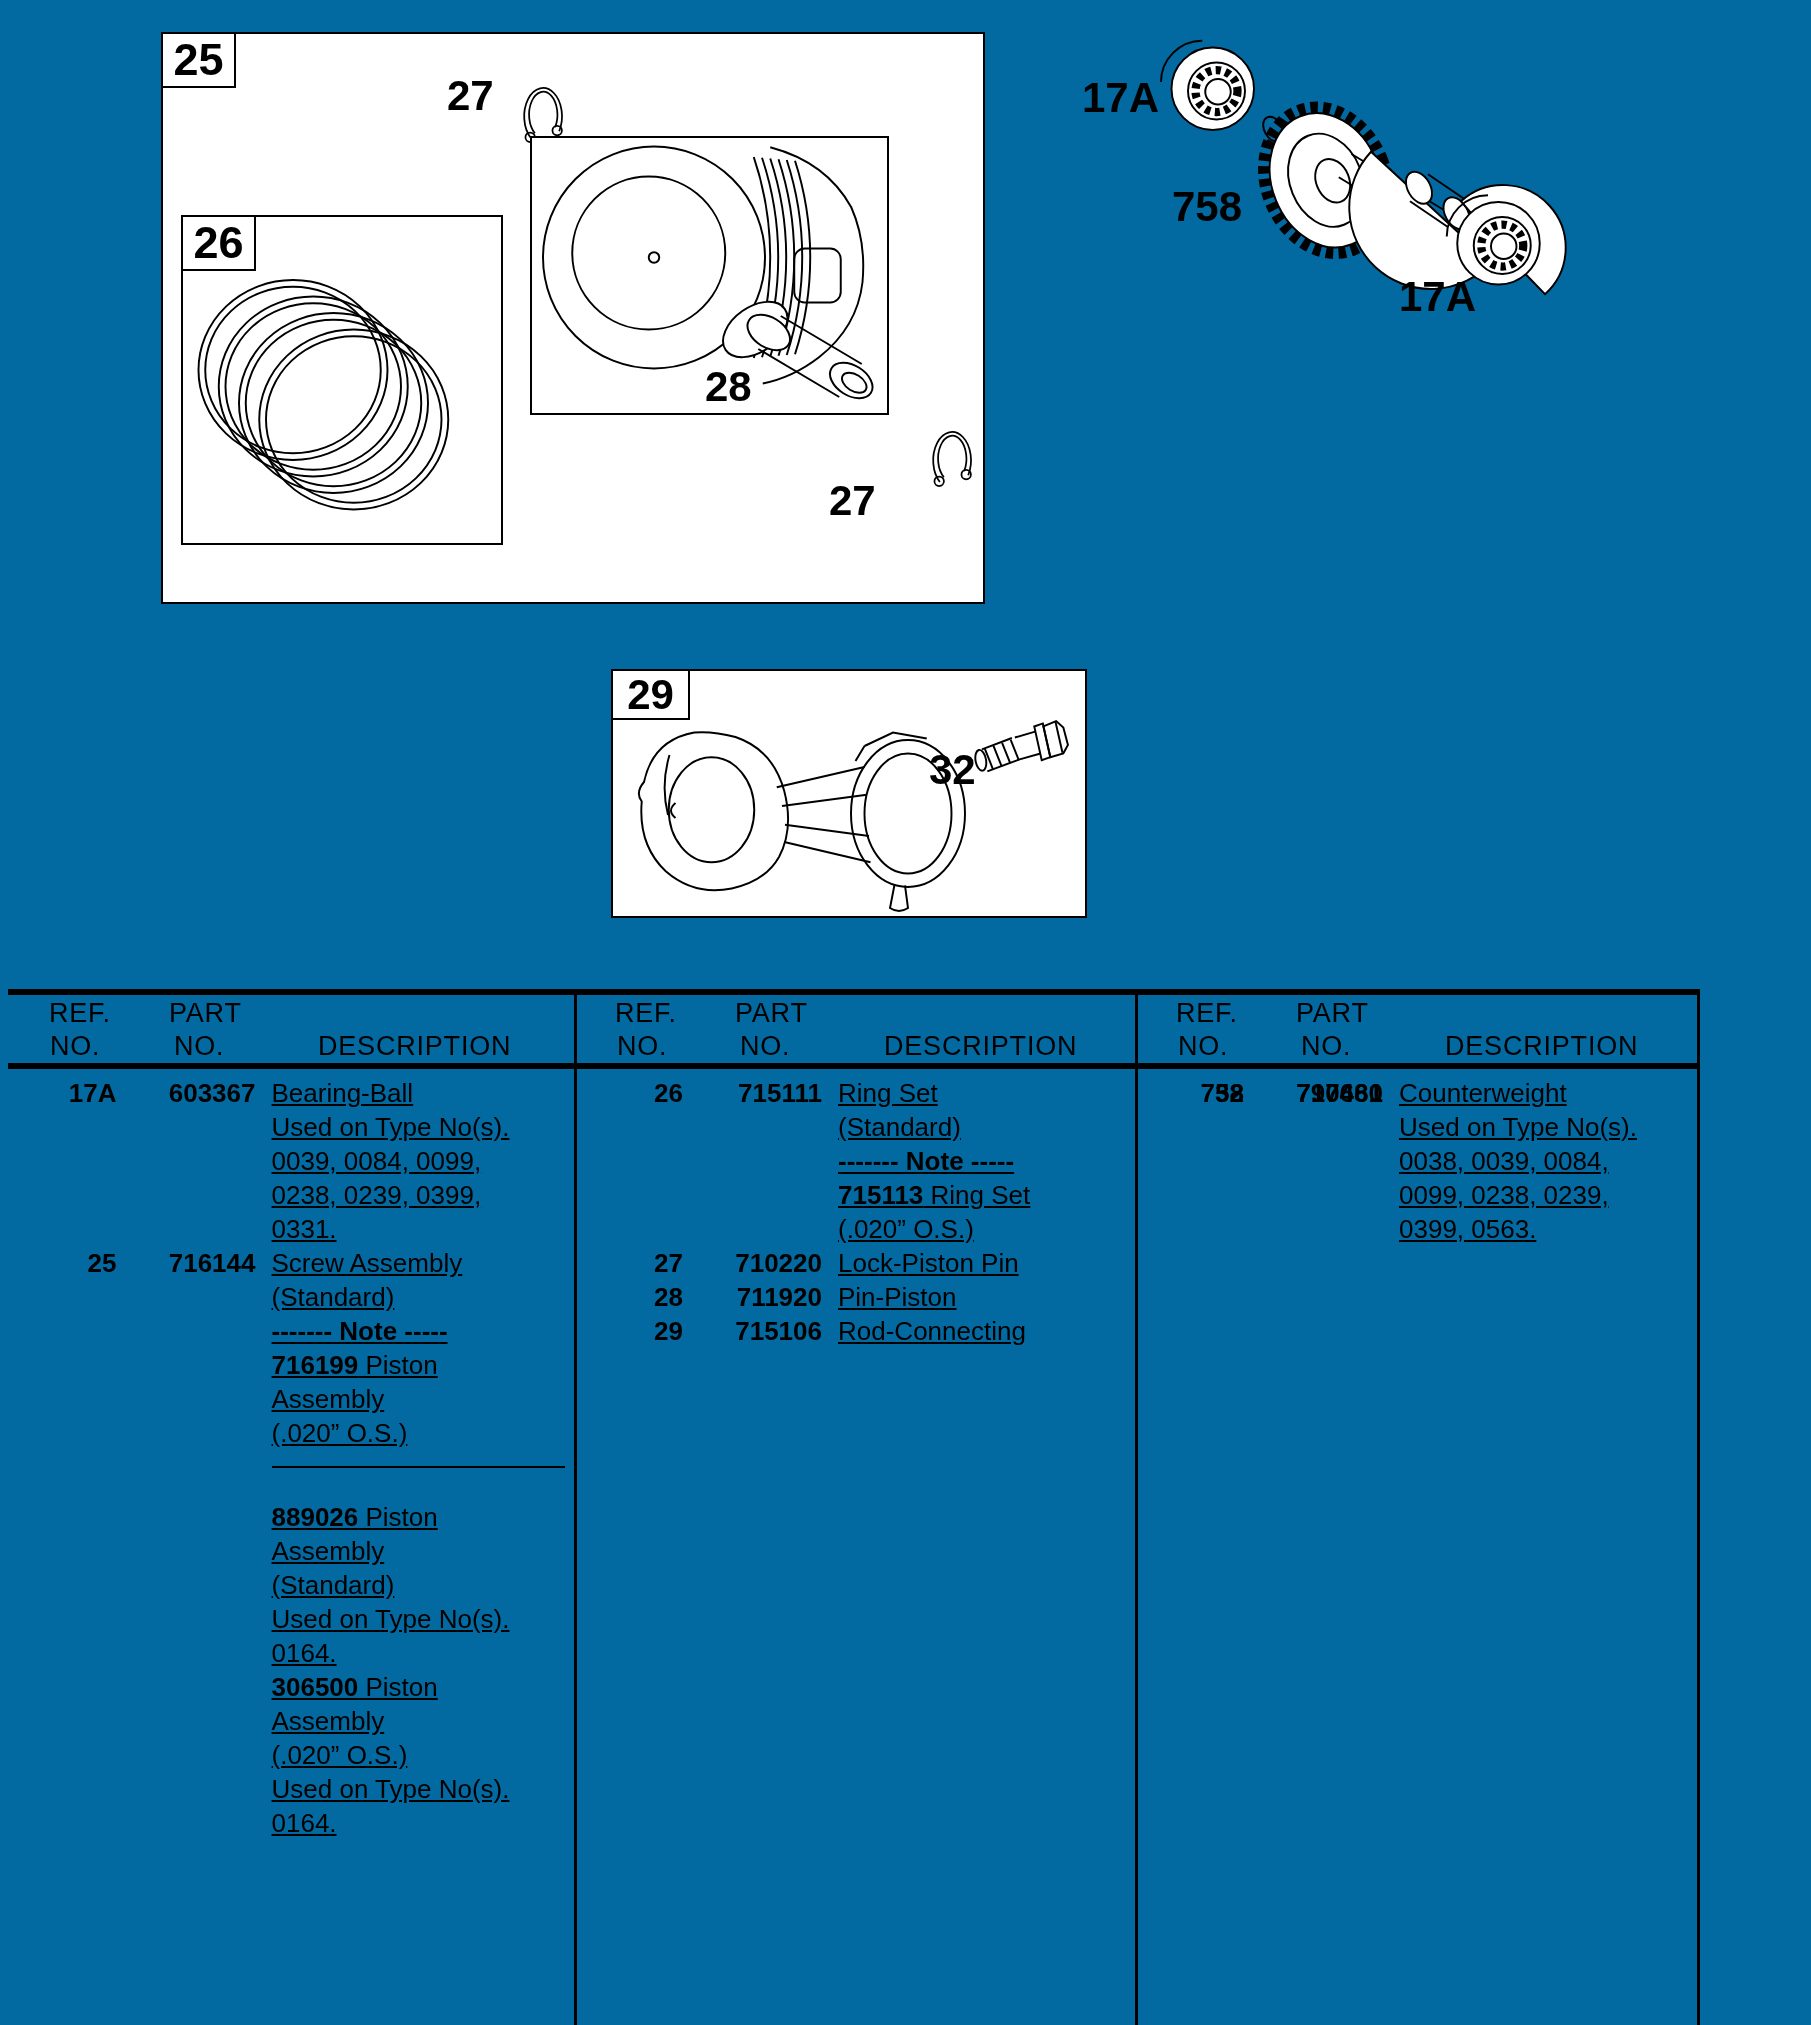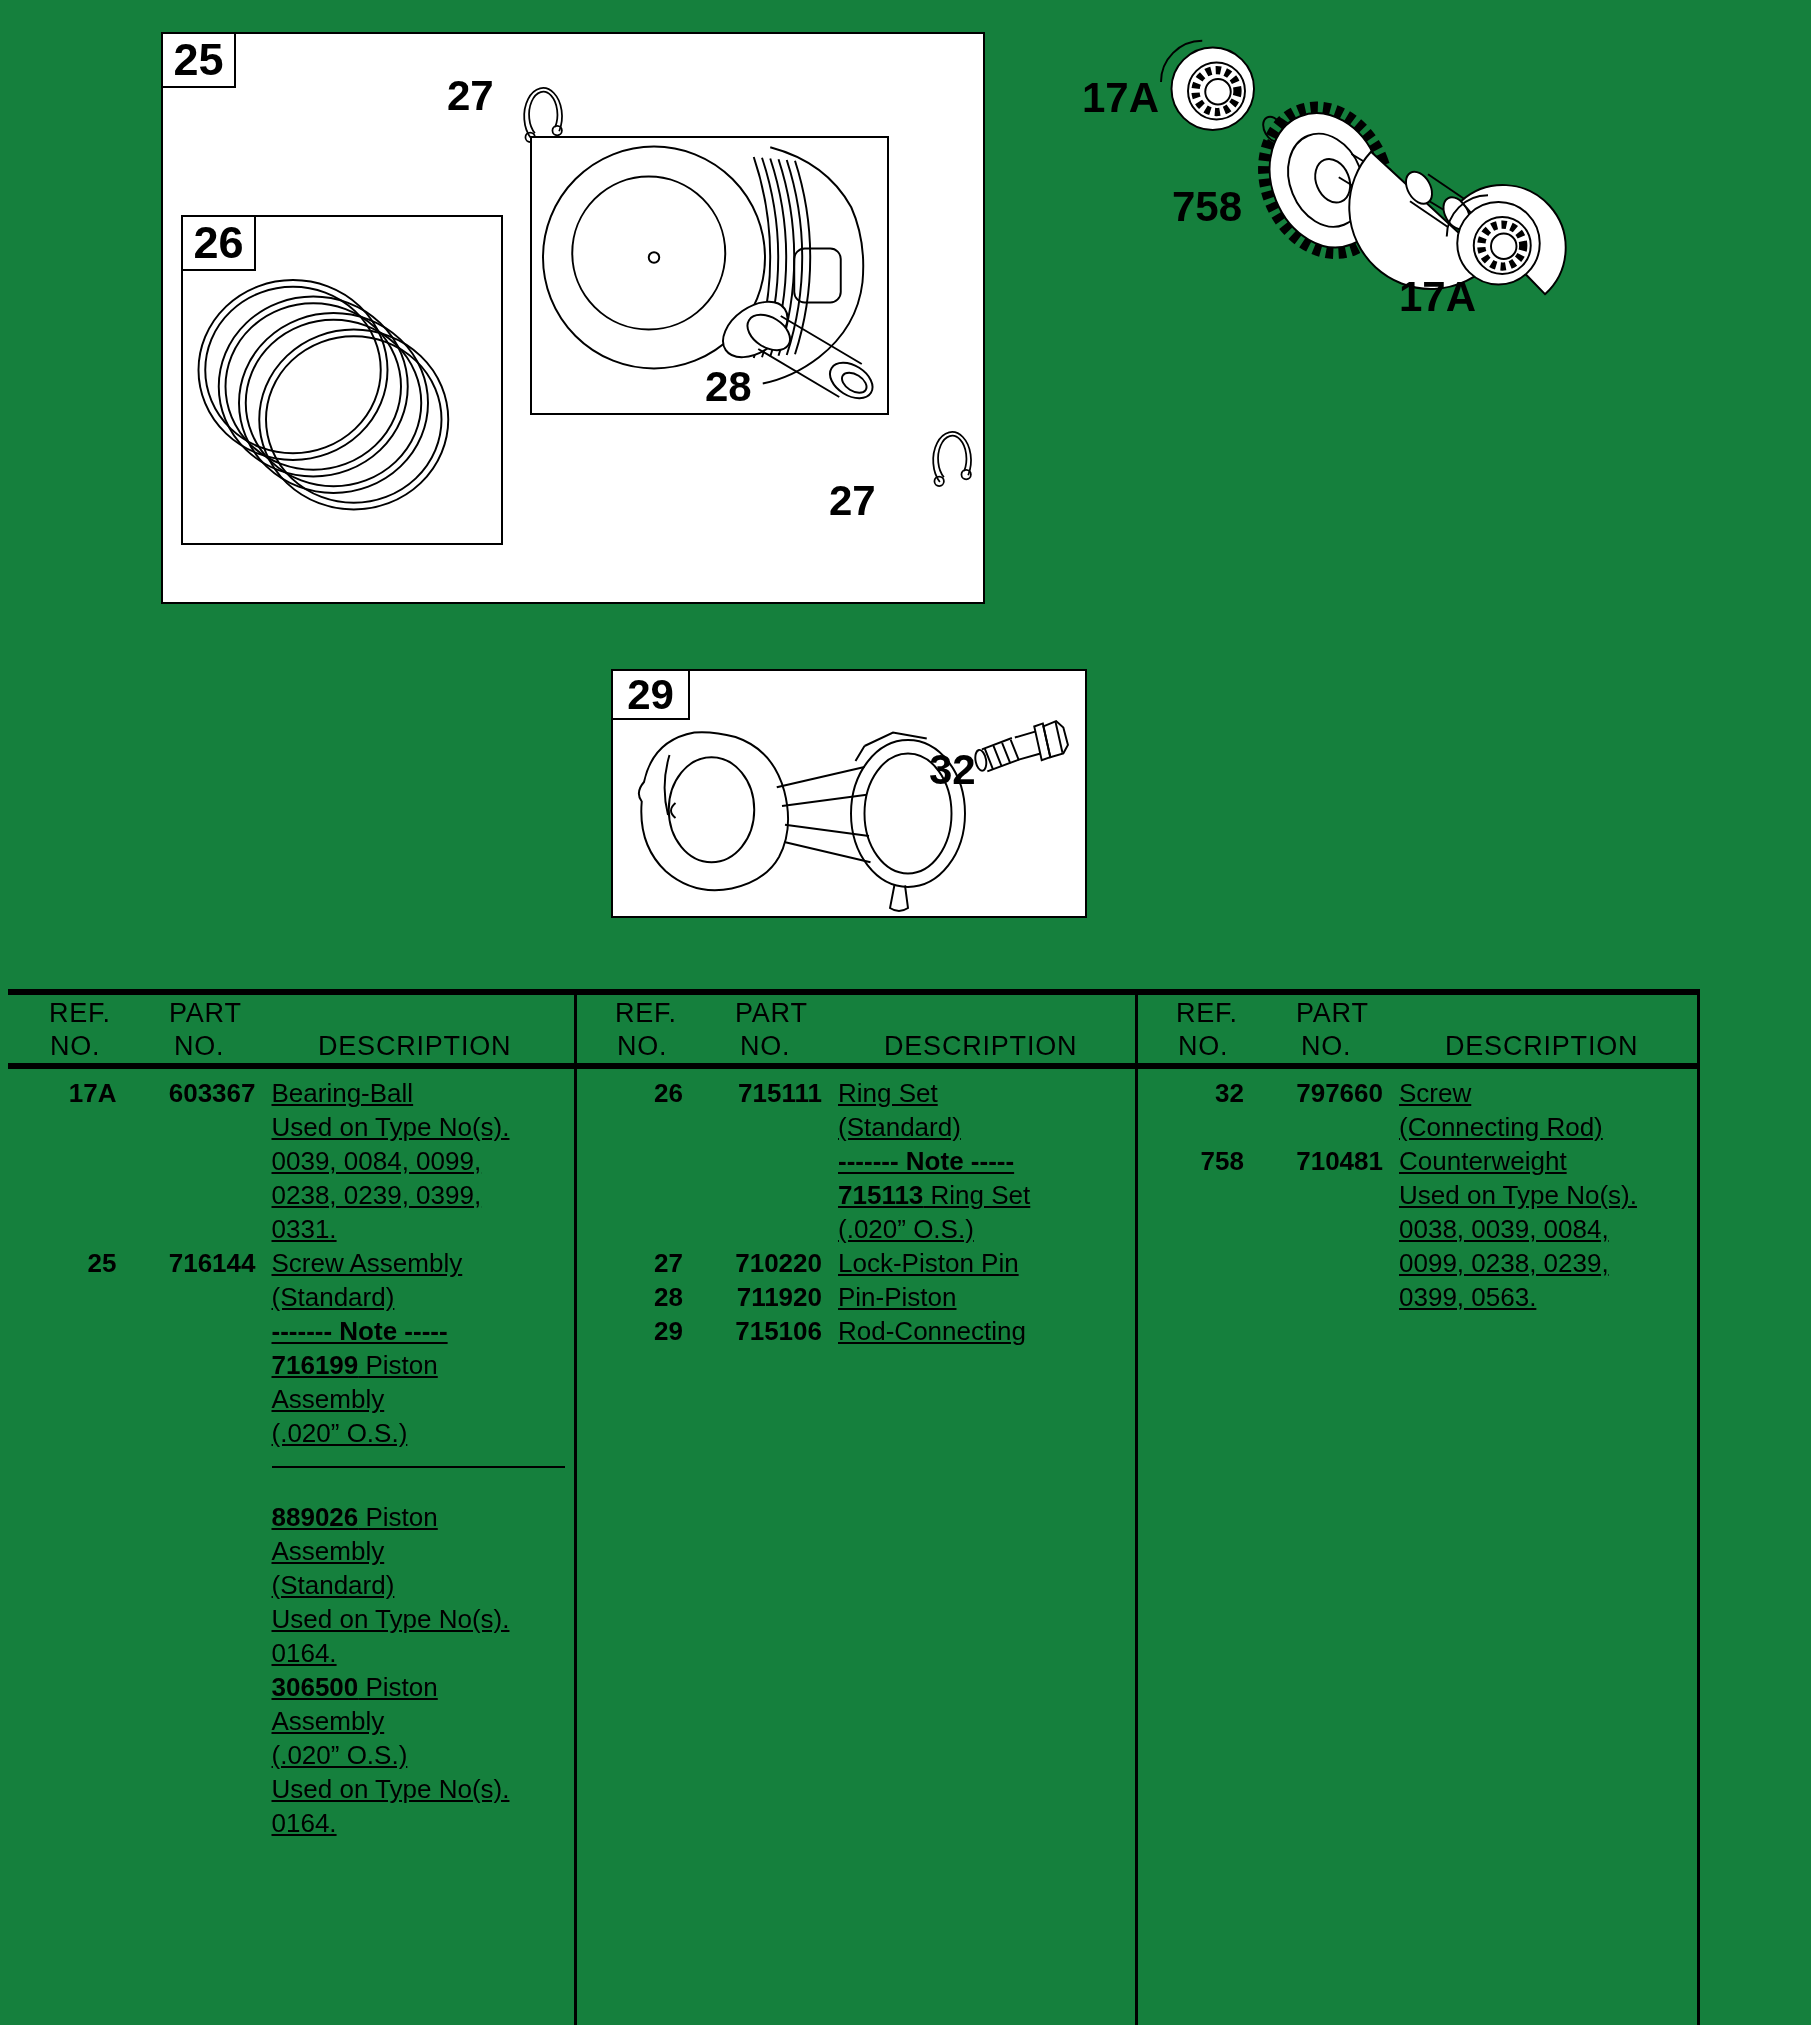--- a/index.html
+++ b/index.html
@@ -1,17 +1,17 @@
 <!DOCTYPE html>
 <html style="font-size:12px"><head>
 <meta charset="utf-8">
 <style>
   html,body{margin:0;padding:0;background:#fff;}
   body{width:1811px;height:2025px;position:relative;font-family:"Liberation Sans",sans-serif;color:#000;}
-  .page{position:absolute;left:0;top:0;width:1811px;height:2025px;background:#15803d;overflow:hidden;}
+  .page{position:absolute;left:0;top:0;width:1811px;height:2025px;background:#0369a1;overflow:hidden;}
 
   
   .box{position:absolute;border:2.3px solid #000;background:#fff;box-sizing:border-box;}
   .tag{position:absolute;border:2.3px solid #000;background:#fff;box-sizing:border-box;
        font-weight:700;font-size:45px;display:flex;align-items:center;justify-content:center;}
   .callout{position:absolute;font-weight:700;font-size:42px;line-height:1;}
 
   svg.part{position:absolute;overflow:visible;}
   svg.part *{fill:none;stroke:#000;stroke-width:2.6px;}
   svg.part .fillw{fill:#fff;}
@@ -262,24 +262,20 @@
         <span class="tpart">715106</span>
         <div class="tdesc">
           <div class="tline">Rod-Connecting</div>
         </div>
       </div>
     </div>
   <div class="tcol" style="left:1135px;">
       <div class="trow">
         <span class="tref">32</span>
         <span class="tpart">797660</span>
-        <div class="tdesc">
-          <div class="tline">Screw</div>
-          <div class="tline">(Connecting Rod)</div>
-        </div>
       </div>
       <div class="trow">
         <span class="tref">758</span>
         <span class="tpart">710481</span>
         <div class="tdesc">
           <div class="tline">Counterweight</div>
           <div class="tline">Used on Type No(s).</div>
           <div class="tline">0038, 0039, 0084,</div>
           <div class="tline">0099, 0238, 0239,</div>
           <div class="tline">0399, 0563.</div>

